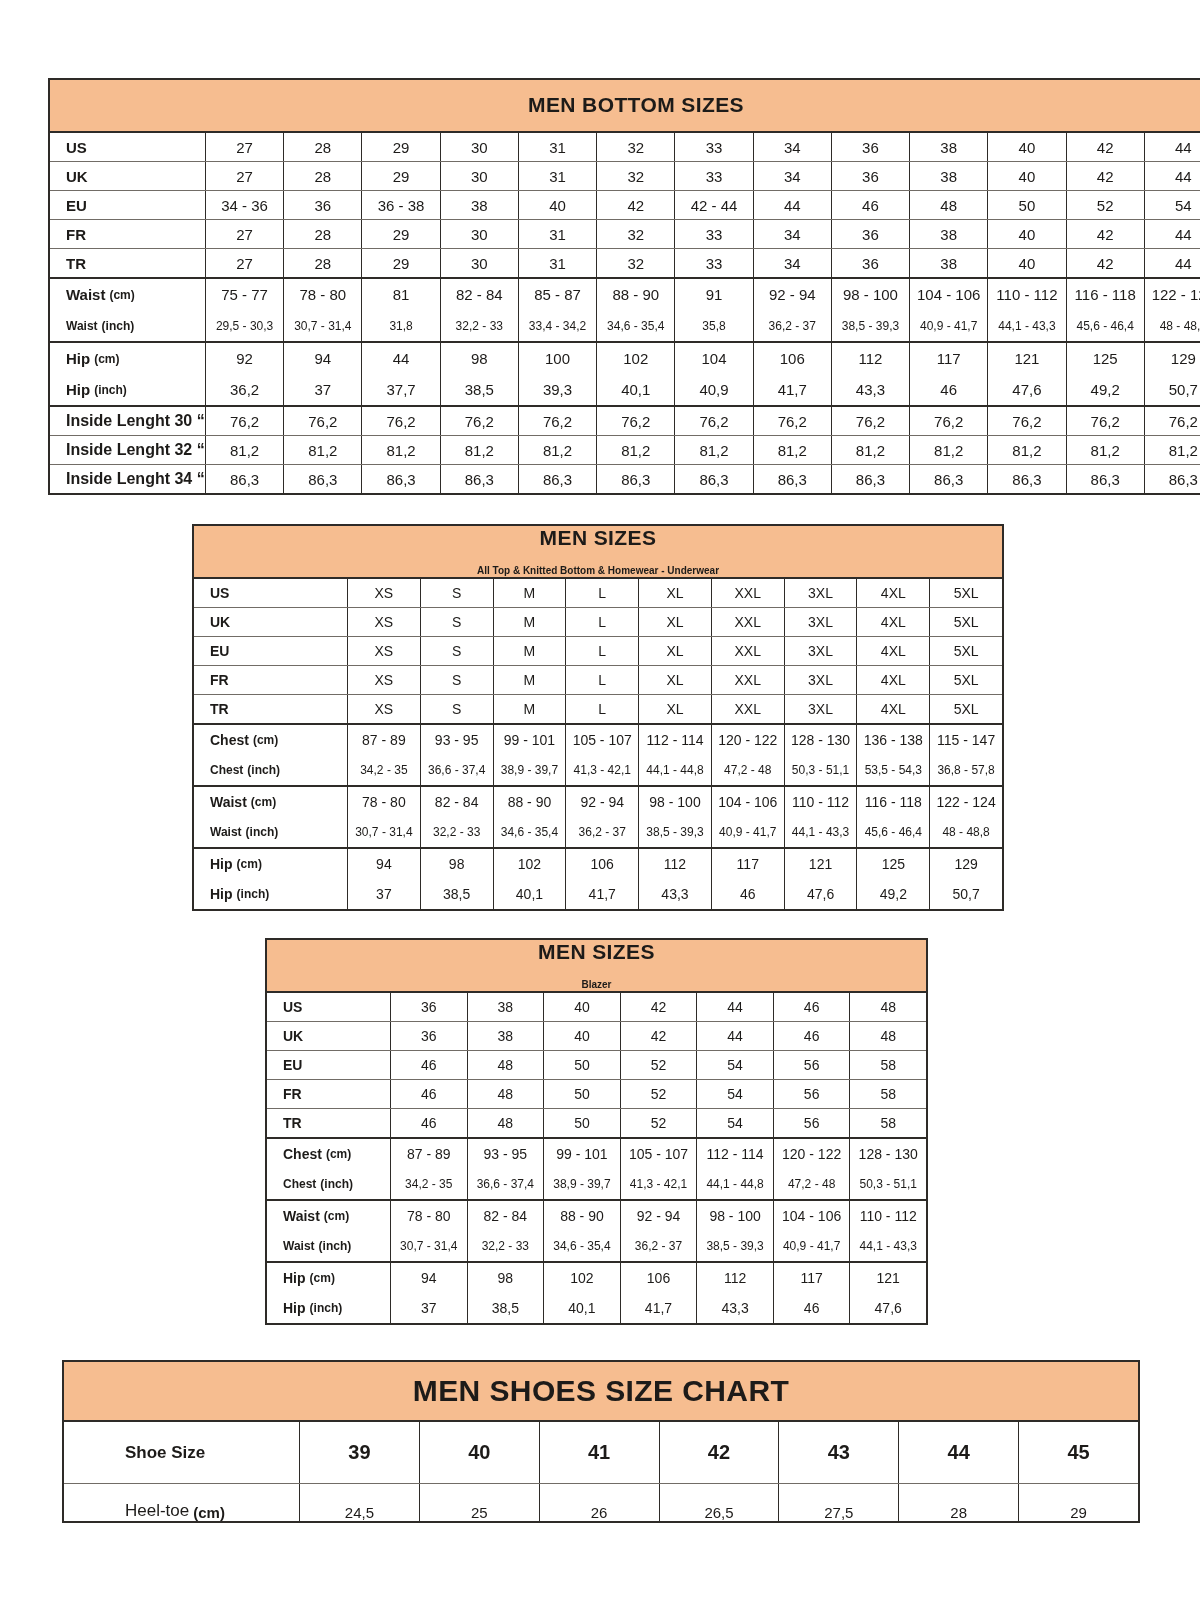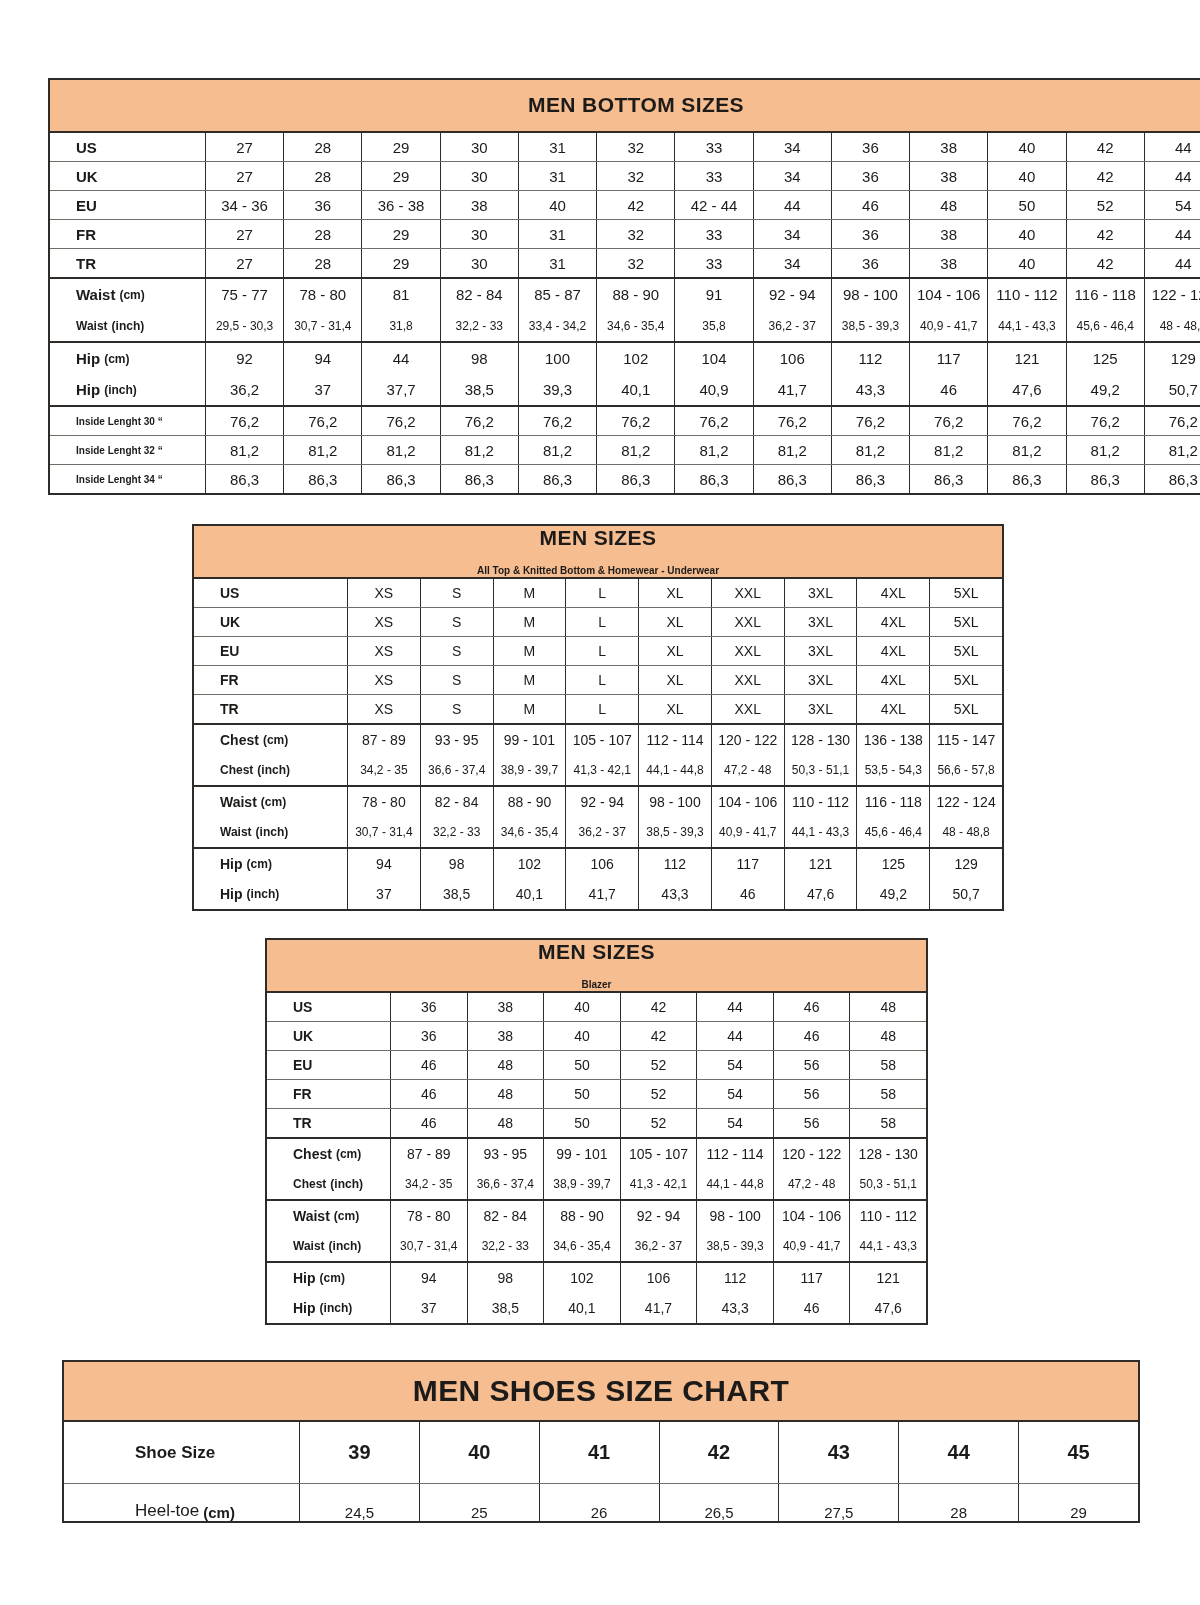--- a/index.html
+++ b/index.html
@@ -44,35 +44,35 @@
   .row.group{border-top:2px solid var(--bd);text-align:right;}
   .row.group + .row{border-top:2px solid var(--bd);}
   .tbl-body .row:first-child{border-top:none;}
 
   .cell{
     border-left:1px solid var(--bd);
     display:flex;flex-direction:column;justify-content:center;align-items:center;
     min-width:0;
   }
   .cell:first-child{border-left:none;}
-  .label-cell{align-items:flex-start;padding-left:26px;box-sizing:border-box;}
+  .label-cell{align-items:flex-start;padding-left:16px;box-sizing:border-box;}
   .label-cell .line{justify-content:flex-start;font-weight:700;}
 
   .line{
     display:flex;align-items:center;justify-content:center;
     height:28px;font-size:15px;white-space:nowrap;
   }
   .group .line{height:31px;}
   .t2 .line,.t3 .line{font-size:14px;}
   .t2 .group .line,.t3 .group .line{height:30px;}
   .line.sub{font-size:12px;}
   .lbl-unit{font-size:12px;font-weight:700;margin-left:4px;}
 
   
-  .t1 .tbl-body .row:nth-child(n+8) .label-cell .line{font-size:10px;}
+  .t1 .tbl-body .row:nth-child(n+8) .label-cell .line{font-size:16px;}
 
   
   .t4 .tbl-body .row:nth-child(1) .line{height:61px;font-size:20px;font-weight:700;}
   .t4 .tbl-body .row:nth-child(2) .line{height:37px;font-size:15px;font-weight:400;align-items:flex-end;}
   .t4 .label-cell .line{font-weight:700;font-size:17px !important;margin-left:45px;}
   .t4 .lbl-unit{font-size:15px;}
 </style>
 </head>
 <body>
 
@@ -796,21 +796,21 @@
           <div class="cell val-cell">
             <div class="line">128 - 130</div>
             <div class="line sub">50,3 - 51,1</div>
           </div>
           <div class="cell val-cell">
             <div class="line">136 - 138</div>
             <div class="line sub">53,5 - 54,3</div>
           </div>
           <div class="cell val-cell">
             <div class="line">115 - 147</div>
-            <div class="line sub">56,6 - 57,8</div>
+            <div class="line sub">36,8 - 57,8</div>
           </div>
         </div>
         <div class="row group">
           <div class="cell label-cell">
             <div class="line">
               <span class="lbl-main">Waist</span>
               <span class="lbl-unit">(cm)</span>
             </div>
             <div class="line sub">
               <span class="lbl-main">Waist</span>

